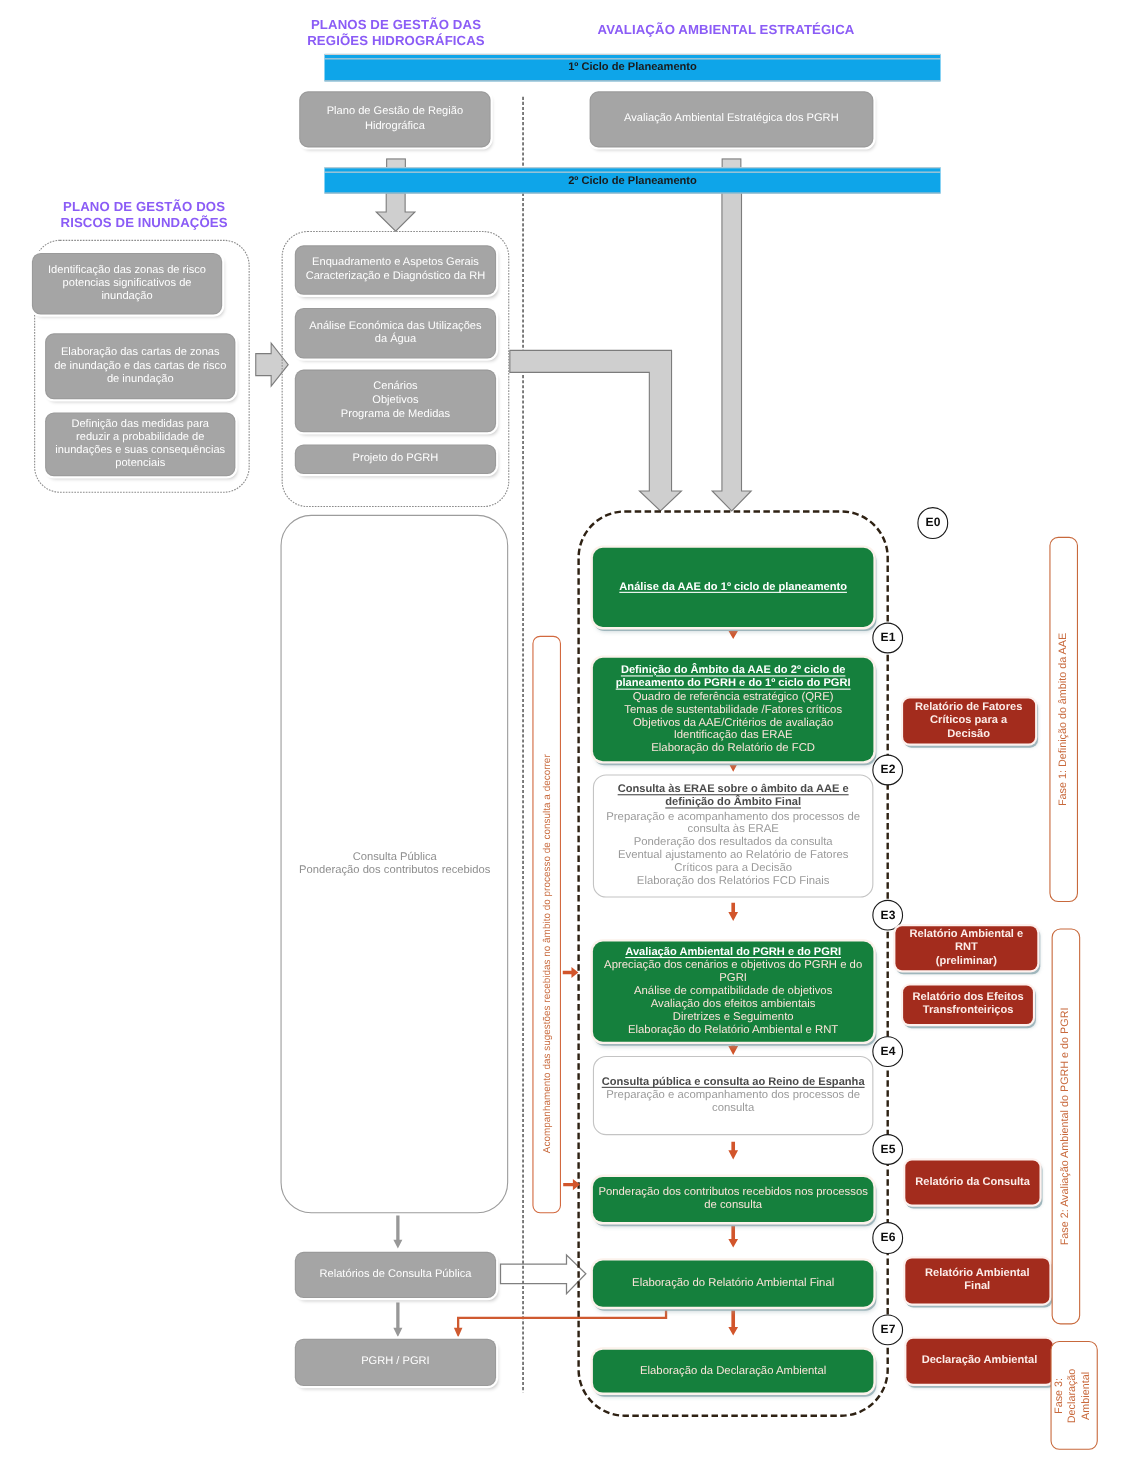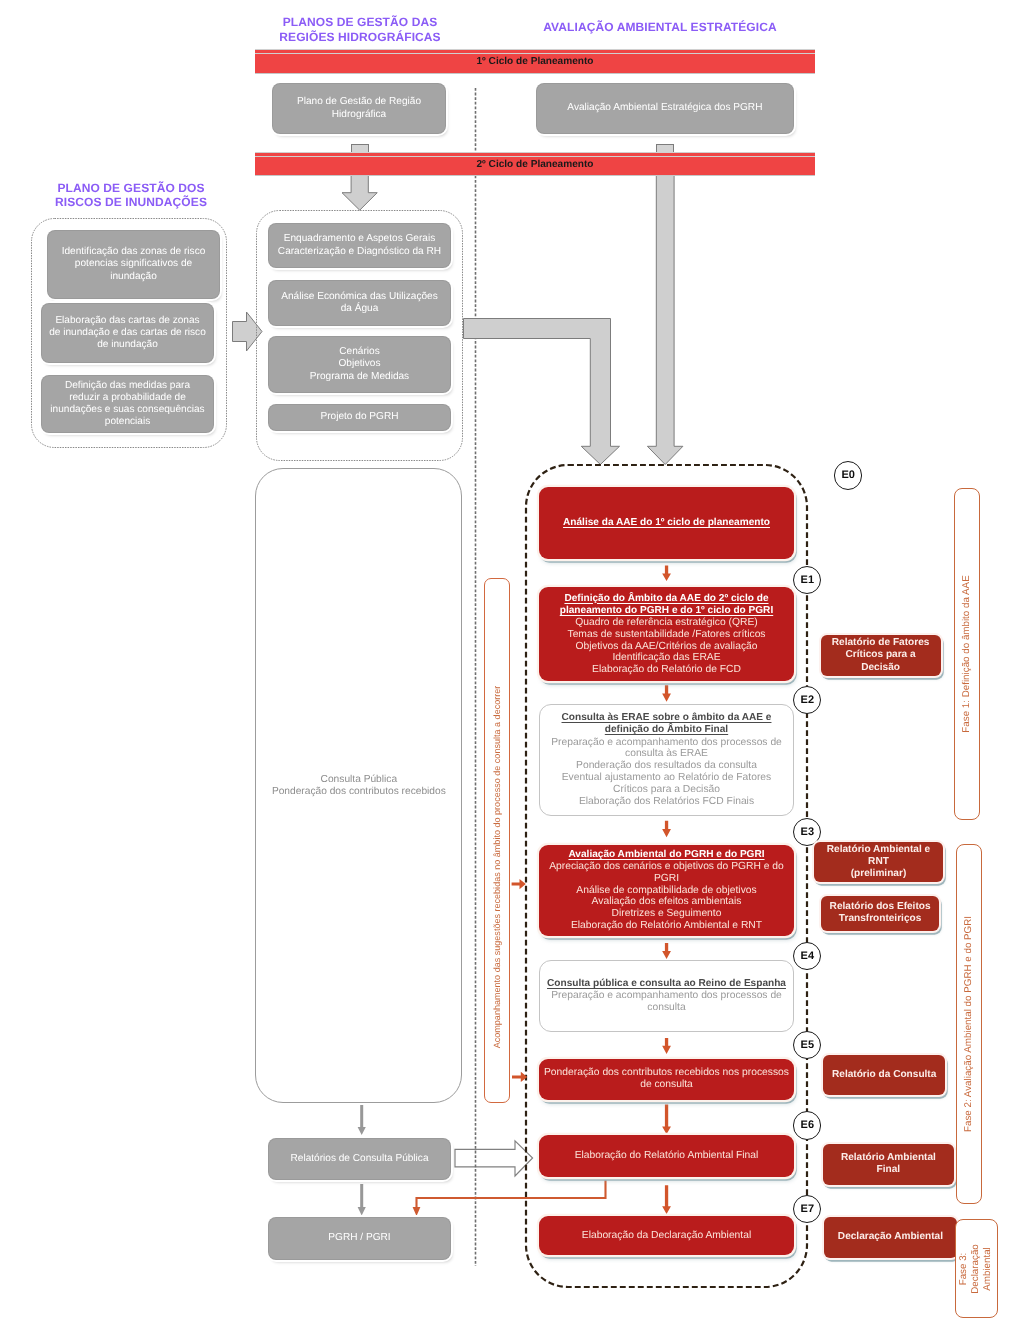--- a/index.html
+++ b/index.html
@@ -6,31 +6,31 @@
   html,body{margin:0;padding:0;background:#ffffff;}
   body{width:1024px;height:1331px;position:relative;overflow:hidden;
        font-family:"Liberation Sans",sans-serif;
        -webkit-font-smoothing:antialiased;text-rendering:geometricPrecision;}
   .abs{position:absolute;box-sizing:border-box;}
   .ctr{display:flex;align-items:center;justify-content:center;text-align:center;}
   .pl{white-space:pre-line;}
 
   .coltitle{font-weight:bold;color:#8b5cf6;line-height:14.3px;font-size:12px;letter-spacing:.1px;}
 
-  .cyclebar{background:#ef4444;color:#1a1a1a;font-weight:bold;font-size:10.1px;
-            border-top:1px solid #D0D0D0;border-bottom:1px solid #C6C6C6;}
+  .cyclebar{background:#0ea5e9;color:#1a1a1a;font-weight:bold;font-size:10.1px;
+            border-top:1px solid #D0D0D0;border-bottom:1px solid #C6C6C6;margin-left:40px;}
   .cyclebar::before{content:"";position:absolute;left:0;right:0;top:3px;height:1px;background:#CFCFCF;}
 
   .greybox{background:#A5A5A5;border-radius:7px;color:#ffffff;font-size:10.1px;line-height:12.2px;
            box-shadow:0 0 0 1px #9A9A9A, 0 0 0 3px #ffffff, 2px 3px 3.5px rgba(0,0,0,.22);
            border:0;}
 
-  .obox{background:#b91c1c;border-radius:9px;color:#ffffff;
+  .obox{background:#15803d;border-radius:9px;color:#ffffff;
         box-shadow:0 0 0 2.2px #FCF2EC, 1.5px 2.5px 0 1.2px #9FB6BC, 2px 4px 4px rgba(150,175,182,.45);
-        border:0;}
+        border:0;margin-top:11px;}
   .wbox{background:#ffffff;border:1px solid #C4C4C4;border-radius:12px;color:#8A8A8A;}
 
   .stitle{font-weight:bold;text-decoration:underline;text-underline-offset:1.5px;
           white-space:pre-line;text-align:center;font-size:10.1px;line-height:12.2px;}
   .sline{text-align:center;font-size:10.3px;line-height:11.8px;}
   .wbox .stitle{color:#4a4a4a;}
   .wbox .sline{color:#9a9a9a;}
   .obox .stitle{color:#ffffff;}
   .obox .sline{color:#fbe3d9;}
 
@@ -76,21 +76,21 @@
 REGIÕES HIDROGRÁFICAS</div>
 <div class="abs ctr coltitle" style="left:529px;top:20px;width:262px;height:15px;">AVALIAÇÃO AMBIENTAL ESTRATÉGICA</div>
 <div class="abs ctr cyclebar" style="left:255px;top:49px;width:560px;height:25px;">1º Ciclo de Planeamento</div>
 <div class="abs ctr cyclebar" style="left:255px;top:152px;width:560px;height:24px;">2º Ciclo de Planeamento</div>
 <div class="abs ctr greybox pl" style="left:273px;top:84.3px;width:172px;height:48.5px;">Plano de Gestão de Região
 Hidrográfica</div>
 <div class="abs ctr greybox pl" style="left:536.5px;top:84.3px;width:256.8px;height:48.5px;">Avaliação Ambiental Estratégica dos PGRH</div>
 <svg class="ov" viewBox="0 0 1024 1331" style="z-index:2;">
     <rect x="31.5" y="218.5" width="195" height="229" rx="23" ry="23" fill="none" stroke="#8A8A8A" stroke-width="1" stroke-dasharray="1.5 1.1"></rect>
   </svg>
-<div class="abs ctr greybox pl" style="left:48px;top:231px;width:171px;height:67px;">Identificação das zonas de risco
+<div class="abs ctr greybox pl" style="left:30px;top:231px;width:171px;height:54px;">Identificação das zonas de risco
 potencias significativos de
 inundação</div>
 <div class="abs ctr greybox pl" style="left:42px;top:304px;width:171px;height:58px;">Elaboração das cartas de zonas
 de inundação e das cartas de risco
 de inundação</div>
 <div class="abs ctr greybox pl" style="left:42px;top:376px;width:171px;height:56px;">Definição das medidas para
 reduzir a probabilidade de
 inundações e suas consequências
 potenciais</div>
 <svg class="ov" viewBox="0 0 1024 1331" style="z-index:2;">

